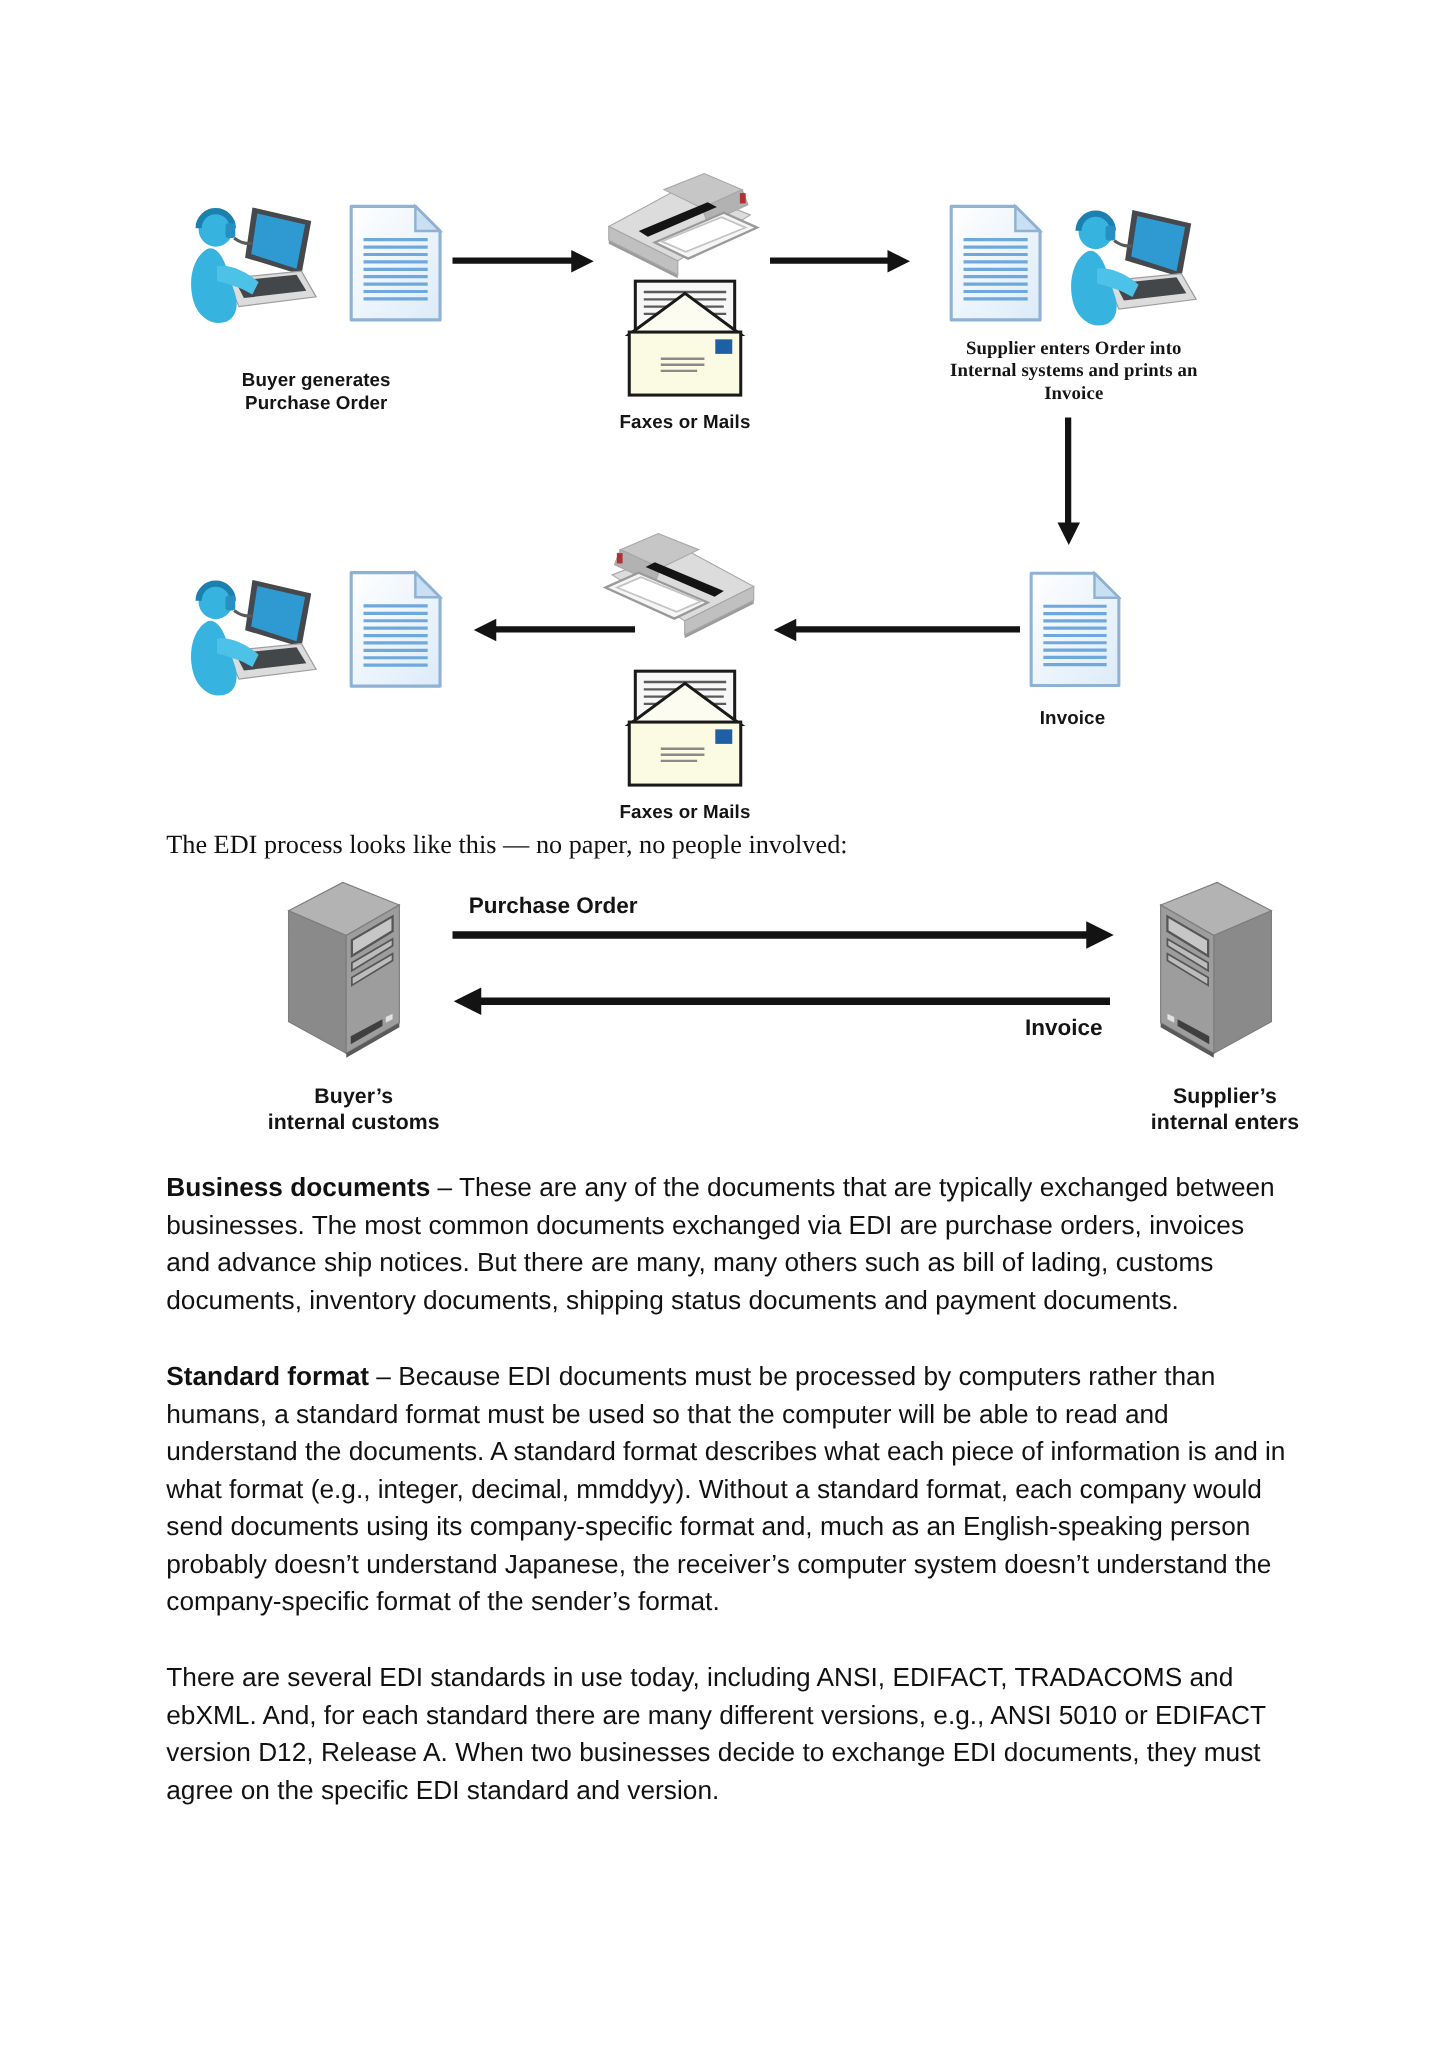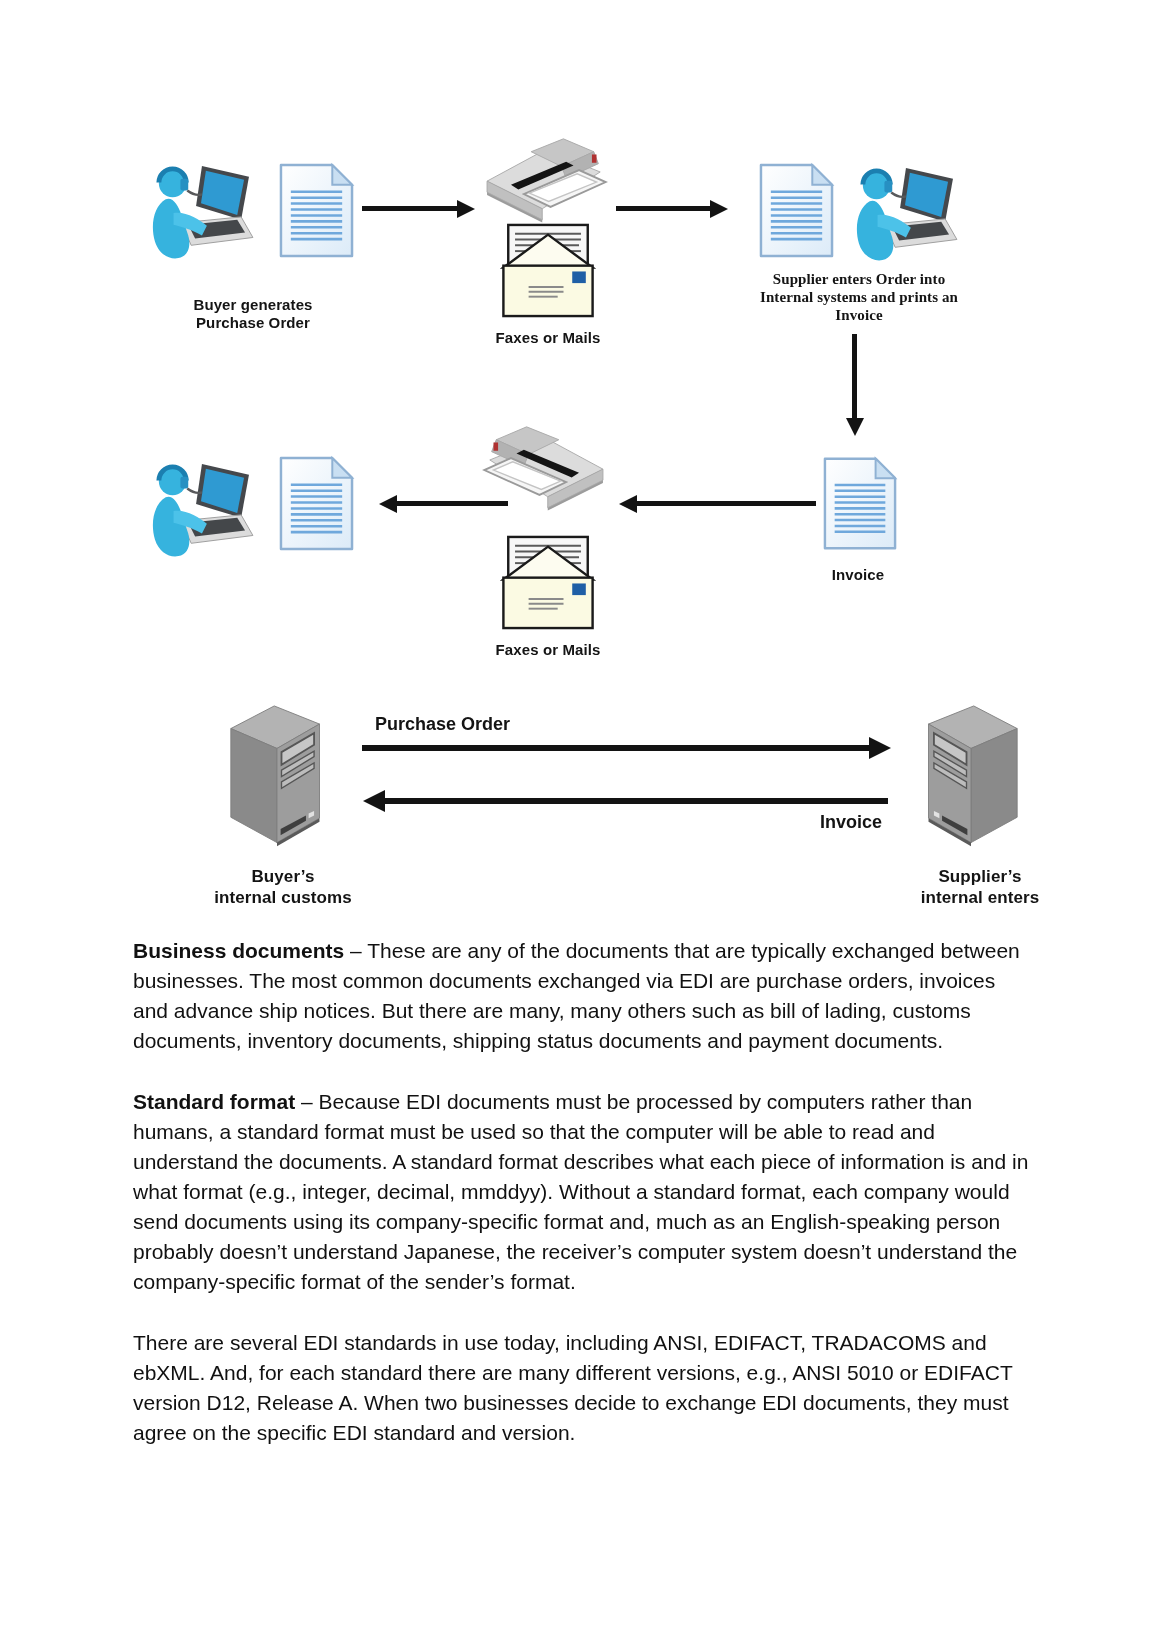--- a/index.html
+++ b/index.html
@@ -196,20 +196,21 @@
           <use href="#sym-doc"></use>
         </svg>
       </div>
     <div class="icon" style="left:146px; top:462px;">
       <svg width="108" height="96">
           <use href="#sym-person"></use>
         </svg>
       </div>
   </div>
 
+  <p class="intro">The EDI process looks like this — no paper, no people involved:</p>
 
   <div class="layer">
     <div class="icon" style="left:216px; top:696px;">
       <svg width="112" height="152">
           <use href="#sym-server"></use>
         </svg>
       </div>
     <div class="icon mirror" style="left:920px; top:696px;">
       <svg width="112" height="152">
           <use href="#sym-server"></use>

